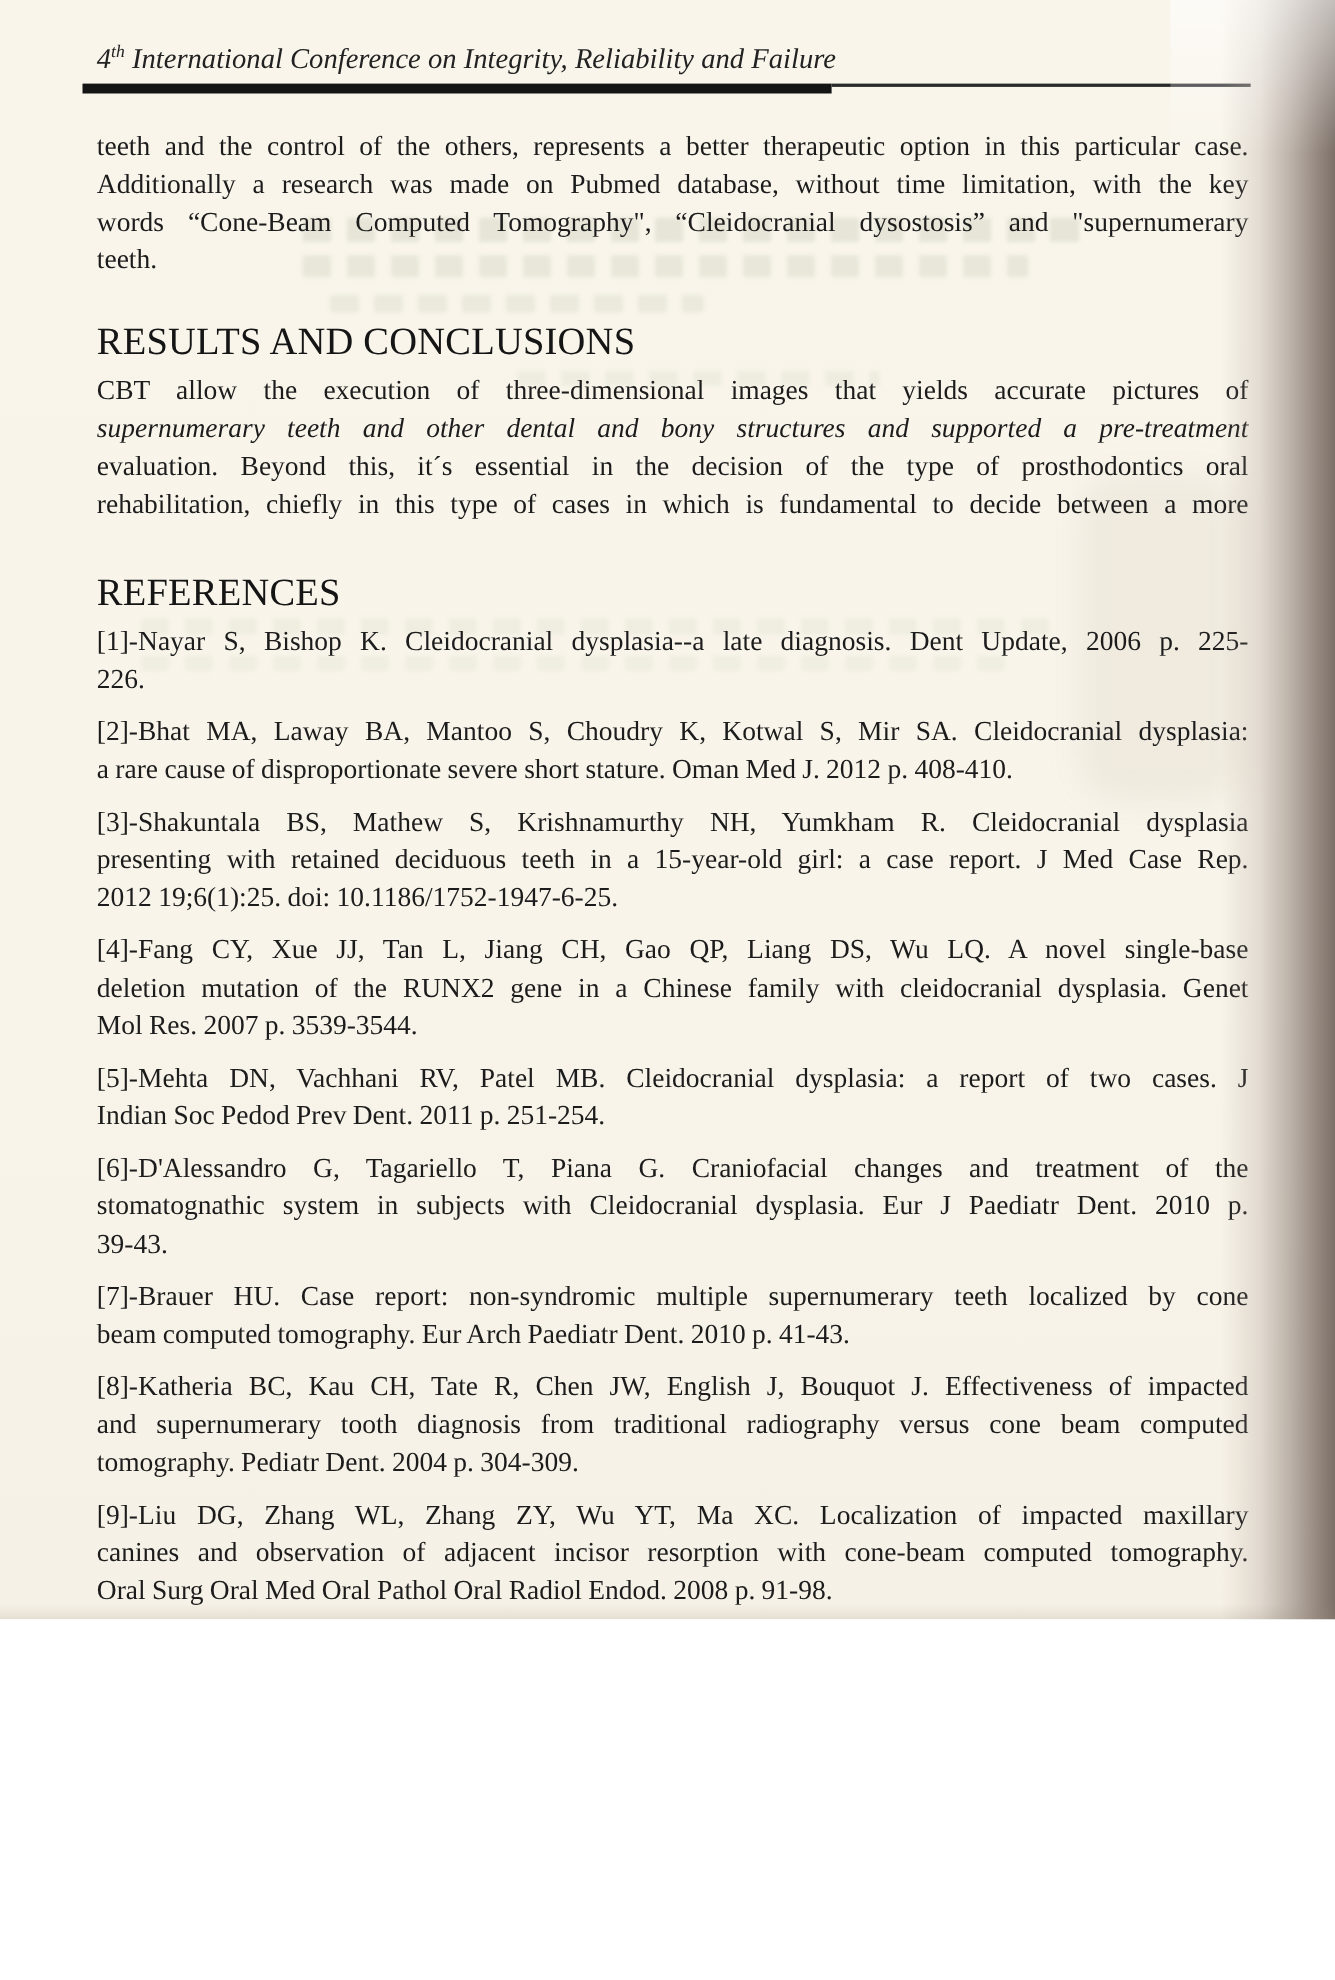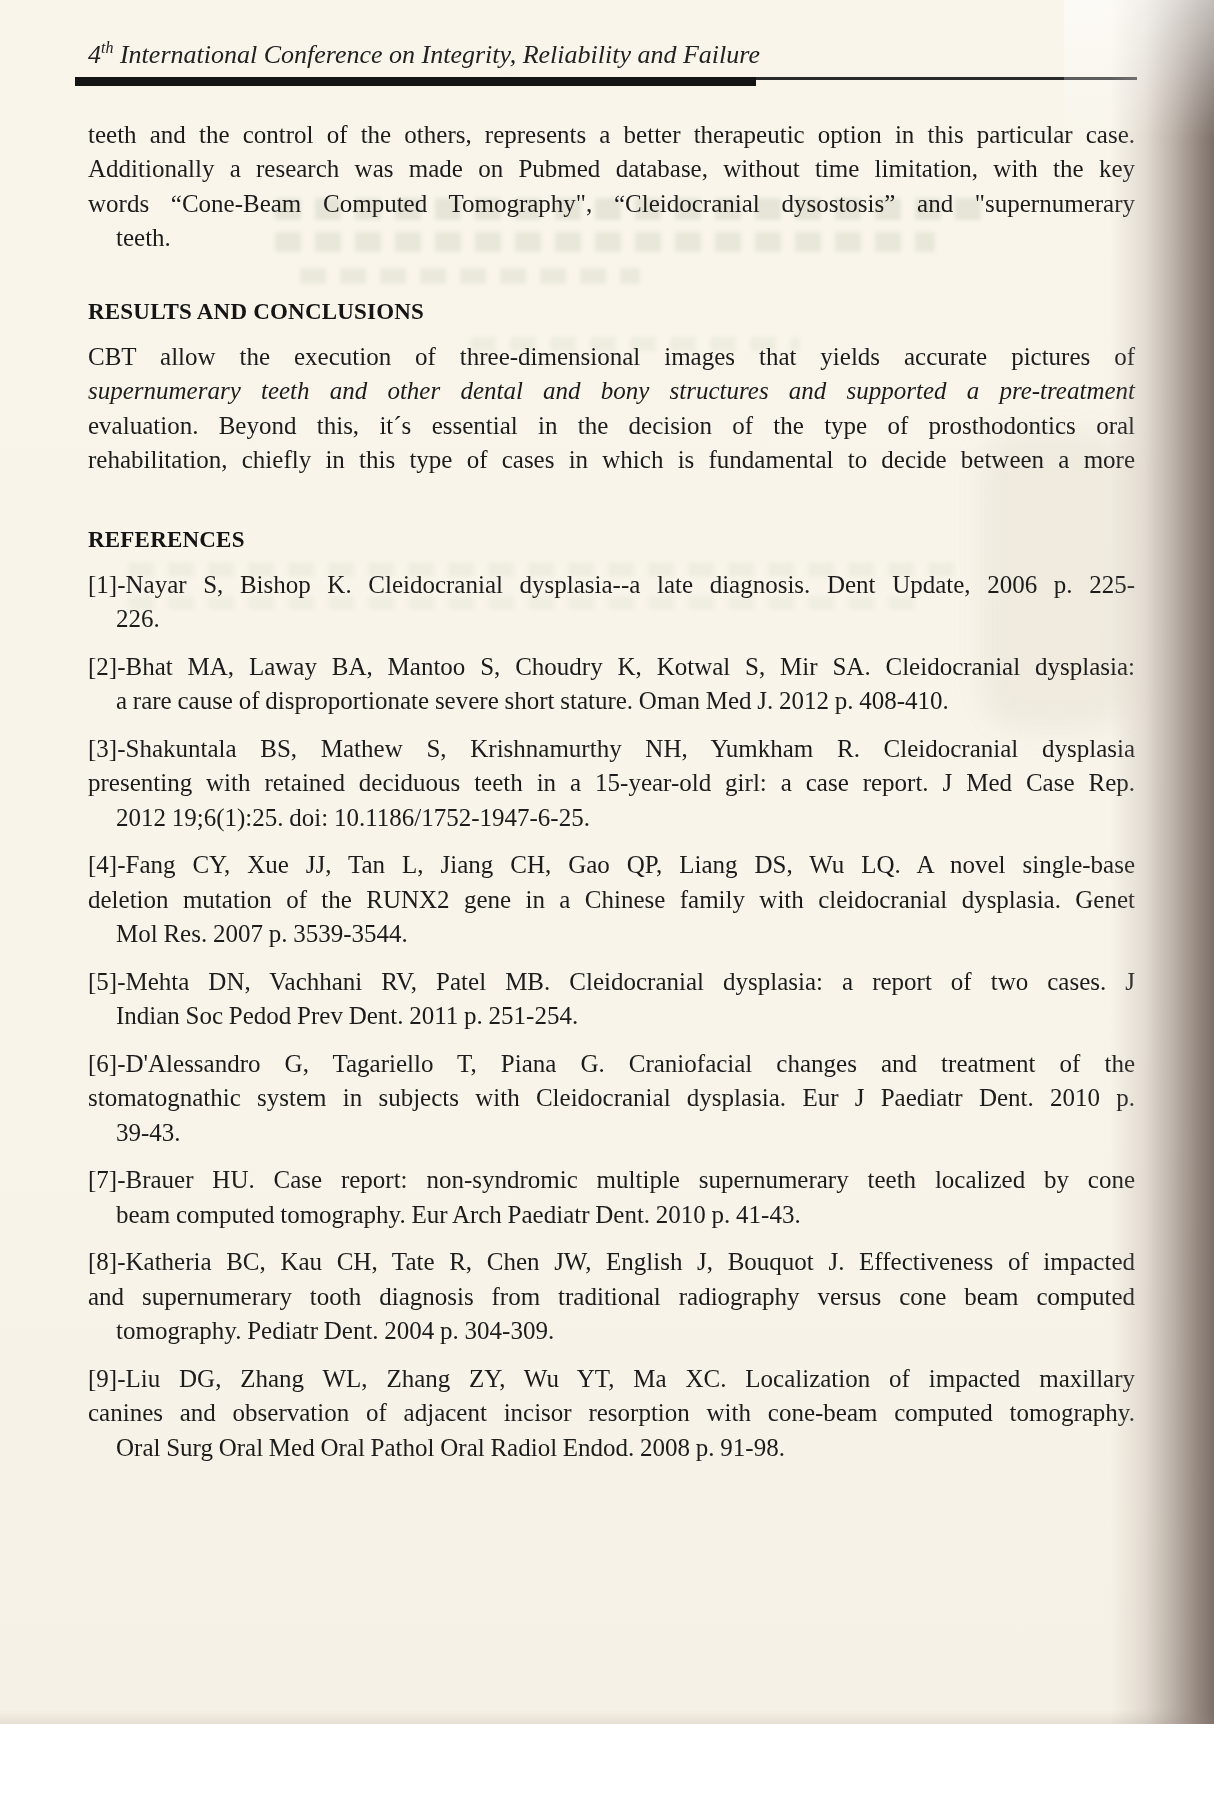--- a/index.html
+++ b/index.html
@@ -3,21 +3,21 @@
 <meta charset="utf-8">
 <style>
   html,body{margin:0;padding:0;}
   body{
     width:1214px;height:1800px;
     font-family:"Liberation Serif","DejaVu Serif",serif;
     background:#fff;
   }
   .page{
     position:relative;
-    width:1214px;height:1724px;
+    width:1214px;height:1472px;
     background:linear-gradient(180deg,#f9f5eb 0%,#f8f4e9 60%,#f6f1e6 100%);
     overflow:hidden;
     color:#1c1c1c;
   }
   
   .edge-shadow{
     position:absolute;top:0;right:0;width:104px;height:1800px;
     background:linear-gradient(90deg,
       rgba(168,154,146,0) 0%,
       rgba(168,154,146,0.28) 34%,
@@ -44,26 +44,26 @@
     font-size:26px;line-height:30px;
     color:#222;
   }
   .hdr sup{font-size:16px;}
   .rule{position:relative;height:12px;margin-top:7px;margin-left:-13px;width:1062px;}
   .rule .thick{position:absolute;left:0;top:0;width:681px;height:9px;background:#141414;}
   .rule .thin{position:absolute;left:681px;top:0;width:381px;height:3px;background:#2a2a2a;}
   
   .para{font-size:25px;line-height:34.5px;word-spacing:-0.5px;}
   .jl{text-align:justify;text-align-last:justify;white-space:normal;}
-  .jl.last{text-align-last:left;margin-left:28px;}
+  .jl.last{text-align-last:left;}
   .jl.it{font-style:italic;}
   .intro{margin-top:29px;}
   .sec-heading{
     margin-top:41px;
-    font-weight:bold;font-size:23px;line-height:30px;
+    font-weight:normal;font-size:35px;line-height:30px;
     letter-spacing:0.2px;color:#151515;
   }
   .results-para{margin-top:13px;}
   .refs-heading{margin-top:47px;}
   .ref{margin-top:13px;}
   .ref:first-of-type{margin-top:15px;}
   
   .footer{
     position:absolute;left:88px;right:82px;top:1738px;
     display:flex;justify-content:center;align-items:baseline;

